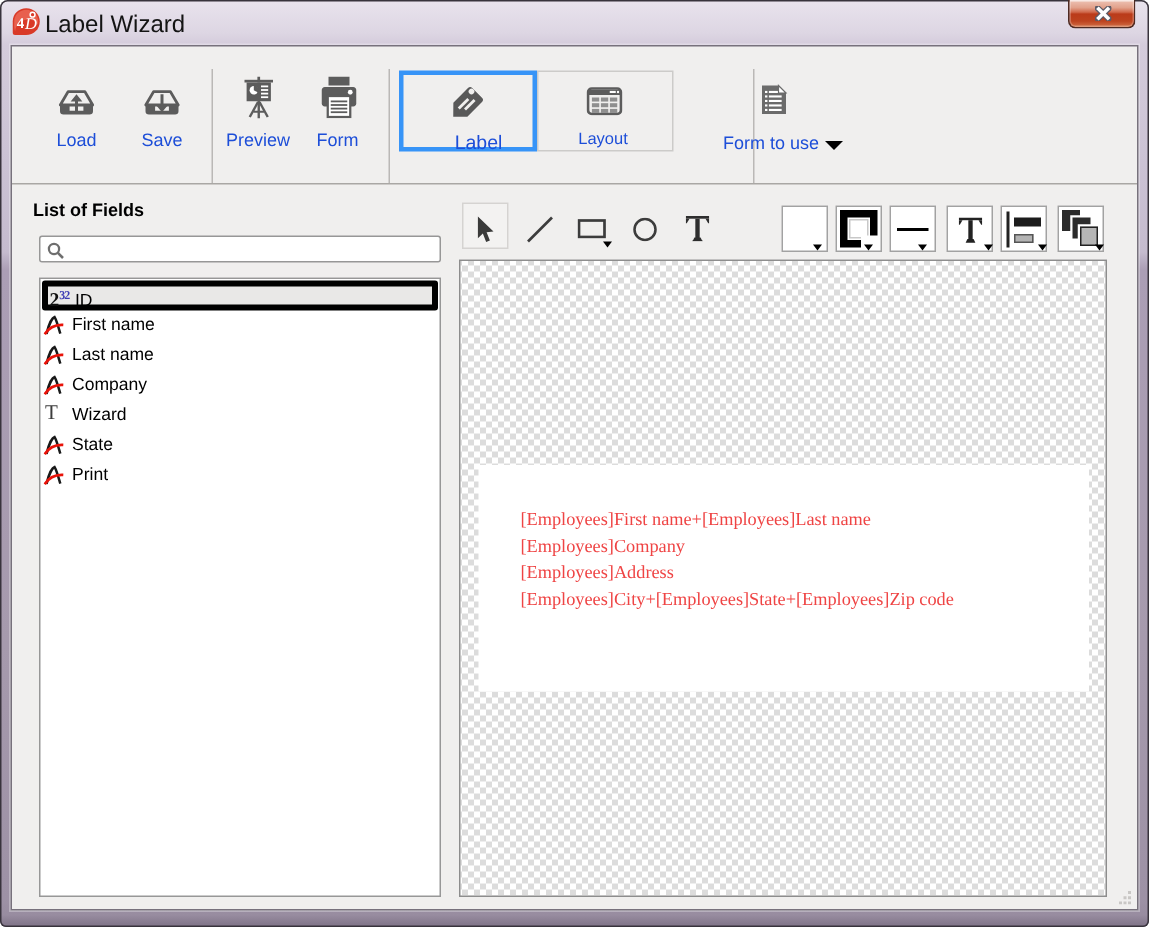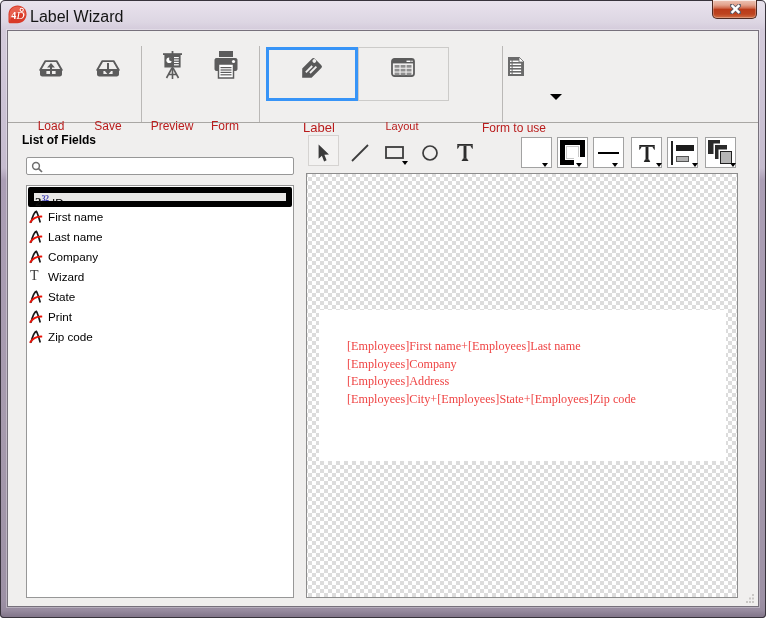--- a/index.html
+++ b/index.html
@@ -20,30 +20,30 @@
   background:linear-gradient(180deg,#eec4b6 0%,#e2a28c 28%,#d0694c 45%,#ba3b1a 52%,#bd431f 78%,#ca5f38 92%,#d37a50 100%);
   box-shadow:inset 0 1px 0 rgba(255,255,255,.55), inset 0 0 0 1px rgba(255,255,255,.25);
 }
 .client {
   position:absolute; left:7px; top:30px; width:752px; height:577px;
   border:1px solid #77717c; background:#f0efee; box-shadow:0 0 0 1px rgba(255,255,255,0.3);
 }
 
 .hr { position:absolute; left:0px; top:91px; width:750px; height:1px; background:#a9a7a4; }
 .vsep { position:absolute; top:15px; height:76px; width:1px; background:#bab8b6; }
-.tblabel { position:absolute; font-size:12px; color:#b91c1c; text-align:center;margin-top:33px; }
+.tblabel { position:absolute; font-size:12px; color:#1d4ed8; text-align:center; }
 .btn-label { position:absolute; left:258px; top:16px; width:92px; height:54px; border:3px solid #3794f7; }
 .btn-layout { position:absolute; left:350px; top:16px; width:91px; height:54px; border:1px solid #cccbc9; }
 
 .lof { position:absolute; left:14px; top:102px; font-size:12px; font-weight:bold; color:#000; }
 .search { position:absolute; left:18px; top:126px; width:268px; height:18px; border:1px solid #979797; border-radius:2px; background:#fff; }
 .listbox { position:absolute; left:18px; top:154px; width:268px; height:413px; border:1px solid #979797; background:#fff; }
 .row { position:absolute; left:1px; width:264px; height:20px; font-size:11.7px; color:#000; }
 .row .txt { position:absolute; left:20px; top:3px; }
-.row.sel { background:#e9e8e7; border:6px solid #000000; border-radius:2px;text-align:center; }
+.row.sel { background:#e9e8e7; border:4px solid #000000; border-radius:2px;text-align:center; }
 
 .arrowbox { position:absolute; left:300px; top:104px; width:31px; height:31px; border:1px solid #d5d3d1; background:#f3f2f1; }
 .swatch { position:absolute; top:106px; width:31px; height:31px; border:1px solid #a2a2a2; background:#fff; }
 .canvas { position:absolute; left:298px; top:142px; width:432px; height:425px; border:1px solid #8d8d8d;
   background-color:#fff;
   background-image:repeating-conic-gradient(#dcdcdc 0 25%, #ffffff 0 50%);
   background-size:8px 8px; background-position:5px 3px;
 }
 .label-rect { position:absolute; left:12px; top:136px; width:407px; height:151px; background:#fff; }
 .label-text { position:absolute; left:28px; top:28px; font-size:12.2px; line-height:17.7px; color:#ef4444; white-space:pre;font-family:Liberation Serif, serif; }
@@ -225,27 +225,20 @@
           </svg>
           <span class="txt">State</span>
         </div>
       <div class="row" style="top:121px">
           <svg class="abs" style="left:1px;top:3px" width="14" height="14" viewBox="0 0 14 14">
             <path d="M2,12.6 C3.6,6 6,1.8 7.4,1.4 C8.6,3.2 9.8,7.5 11.2,12.4" fill="none" stroke="#191919" stroke-width="1.7"></path>
             <path d="M0.8,12.8 C3.4,8.6 8,6.3 13.2,6.6" fill="none" stroke="#e81309" stroke-width="1.9"></path>
           </svg>
           <span class="txt">Print</span>
         </div>
-      <div class="row" style="top:141px">
-          <svg class="abs" style="left:1px;top:3px" width="14" height="14" viewBox="0 0 14 14">
-            <path d="M2,12.6 C3.6,6 6,1.8 7.4,1.4 C8.6,3.2 9.8,7.5 11.2,12.4" fill="none" stroke="#191919" stroke-width="1.7"></path>
-            <path d="M0.8,12.8 C3.4,8.6 8,6.3 13.2,6.6" fill="none" stroke="#e81309" stroke-width="1.9"></path>
-          </svg>
-          <span class="txt">Zip code</span>
-        </div>
     </div>
 
     <div class="arrowbox">
       <svg class="abs" style="left:9px;top:8px" width="12" height="18" viewBox="0 0 12 18">
         <path d="M0.6,0.4 L0.6,14.8 L3.9,11.7 L6.1,17.4 L8.6,16.3 L6.4,10.8 L11,10.4 Z" fill="#3a3a3a"></path>
       </svg>
     </div>
     <svg class="abs" style="left:343px;top:113px" width="18" height="18" viewBox="0 0 18 18">
       <line x1="1" y1="17" x2="17" y2="1" stroke="#3c3c3c" stroke-width="1.8"></line>
     </svg>

